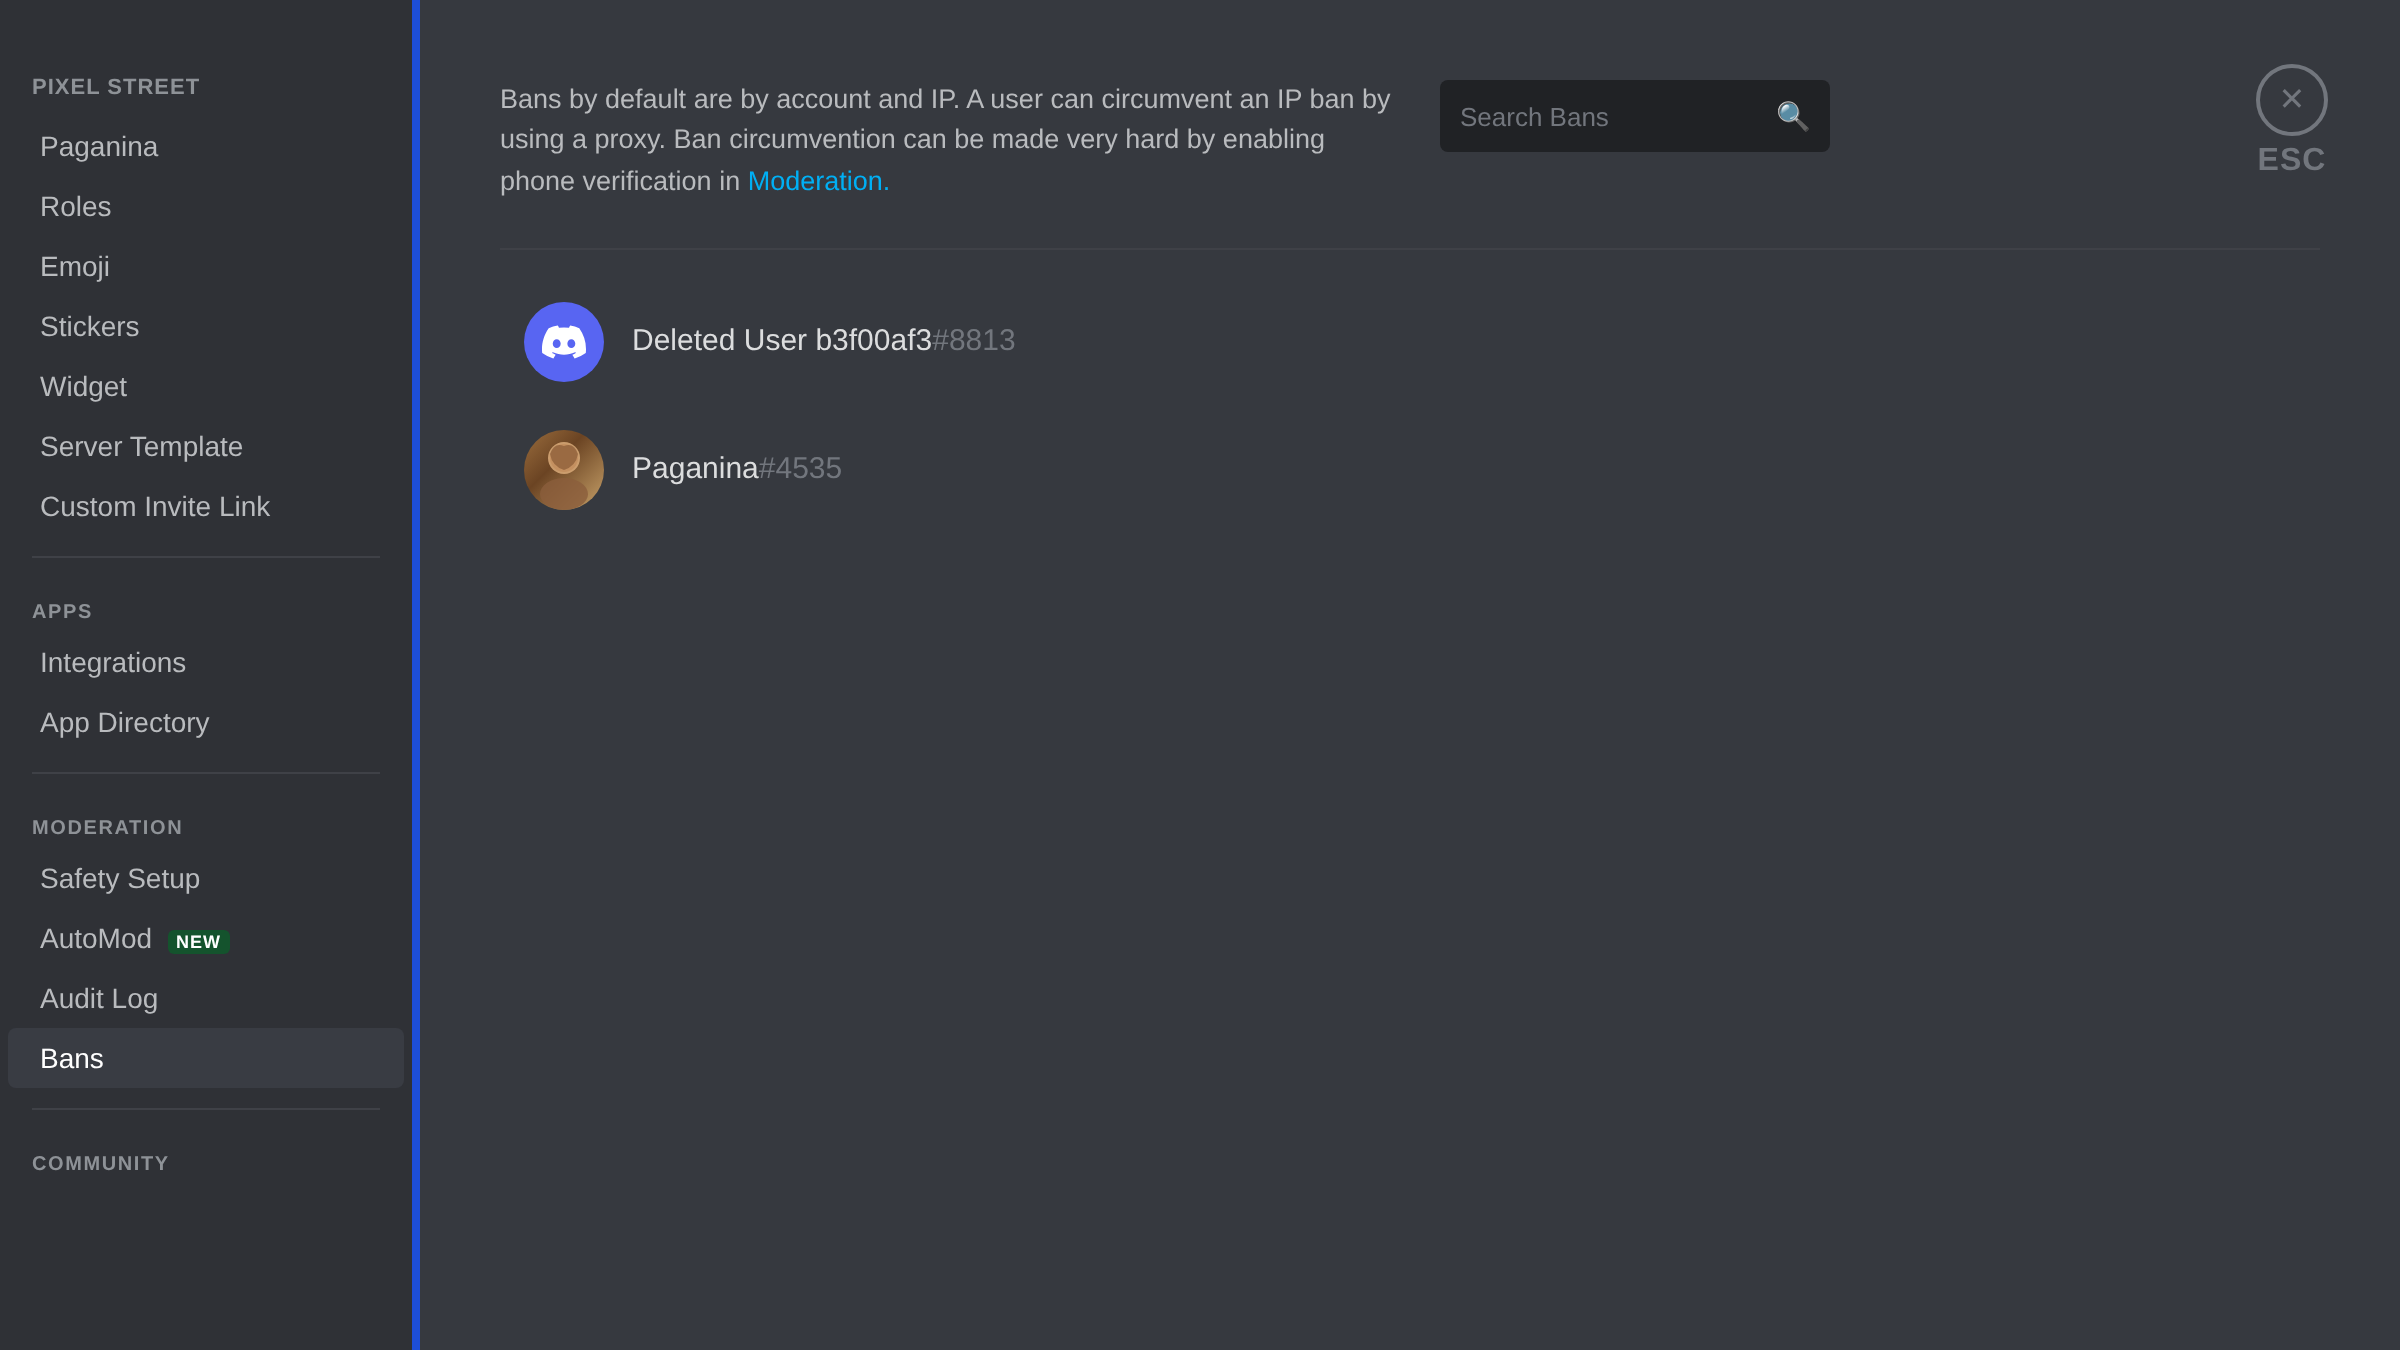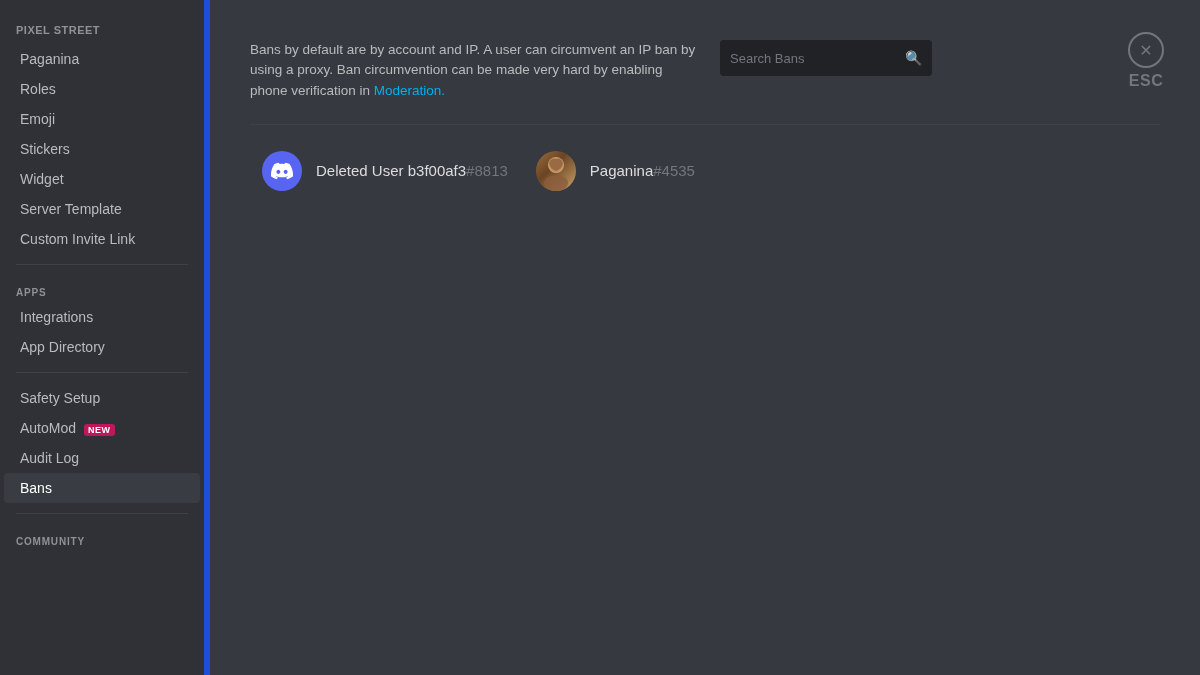--- a/index.html
+++ b/index.html
@@ -13,22 +13,22 @@
       display: flex;
     }
 
     
     .sidebar {
       width: 210px;
       min-width: 210px;
       background: #2f3136;
       height: 675px;
       overflow-y: auto;
-      padding: 18px 0;
-      border-right: 6px solid #1d4ed8;
+      padding: 32px 0;
+      border-right: 4px solid #1d4ed8;
     }
     .sidebar-server-name {
       font-size: 11px;
       font-weight: 700;
       color: #8e9297;
       text-transform: uppercase;
       letter-spacing: 0.5px;
       padding: 6px 16px 6px 16px;
       margin-bottom: 2px;
     }
@@ -54,21 +54,21 @@
     }
     .sidebar-section-label {
       font-size: 10px;
       font-weight: 700;
       color: #8e9297;
       text-transform: uppercase;
       letter-spacing: 0.8px;
       padding: 12px 16px 4px 16px;
     }
     .badge-new {
-      background: #be185d;
+      background: #14532d;
       color: #fff;
       font-size: 9px;
       font-weight: 700;
       border-radius: 3px;
       padding: 1px 4px;
       margin-left: 8px;
       text-transform: uppercase;
       letter-spacing: 0.5px;
     }
 
@@ -108,21 +108,21 @@
       color: #00aff4;
       text-decoration: none;
     }
 
     .search-box-wrapper {
       display: flex;
       align-items: center;
       background: #202225;
       border-radius: 4px;
       padding: 6px 10px;
-      gap: 25px;
+      gap: 8px;
       min-width: 180px;
       height: 36px;
     }
 
     .search-input {
       background: transparent;
       border: none;
       outline: none;
       color: #dcddde;
       font-size: 13px;
@@ -139,21 +139,21 @@
 
     .divider-line {
       height: 1px;
       background: #3f4147;
       margin-bottom: 16px;
     }
 
     
     .ban-list {
       display: flex;
-      flex-direction: row;
+      flex-direction: column;
       gap: 4px;
     }
 
     .ban-item {
       display: flex;
       align-items: center;
       gap: 14px;
       padding: 10px 12px;
       border-radius: 4px;
     }
@@ -252,20 +252,21 @@
   <div class="sidebar-section-label">APPS</div>
   <div class="sidebar-item">
     <span>Integrations</span>
   </div>
   <div class="sidebar-item">
     <span>App Directory</span>
   </div>
 
   <div class="sidebar-divider"></div>
 
+  <div class="sidebar-section-label">MODERATION</div>
   <div class="sidebar-item">
     <span>Safety Setup</span>
   </div>
   <div class="sidebar-item" style="display:flex;align-items:flex-end;">
     <span>AutoMod</span>
     <span class="badge-new">NEW</span>
   </div>
   <div class="sidebar-item">
     <span>Audit Log</span>
   </div>

